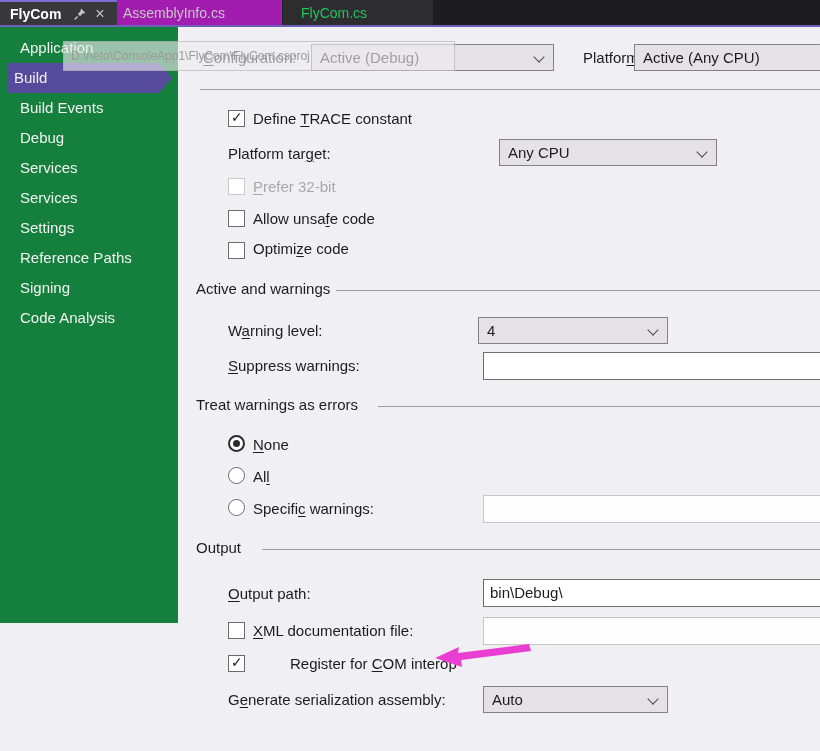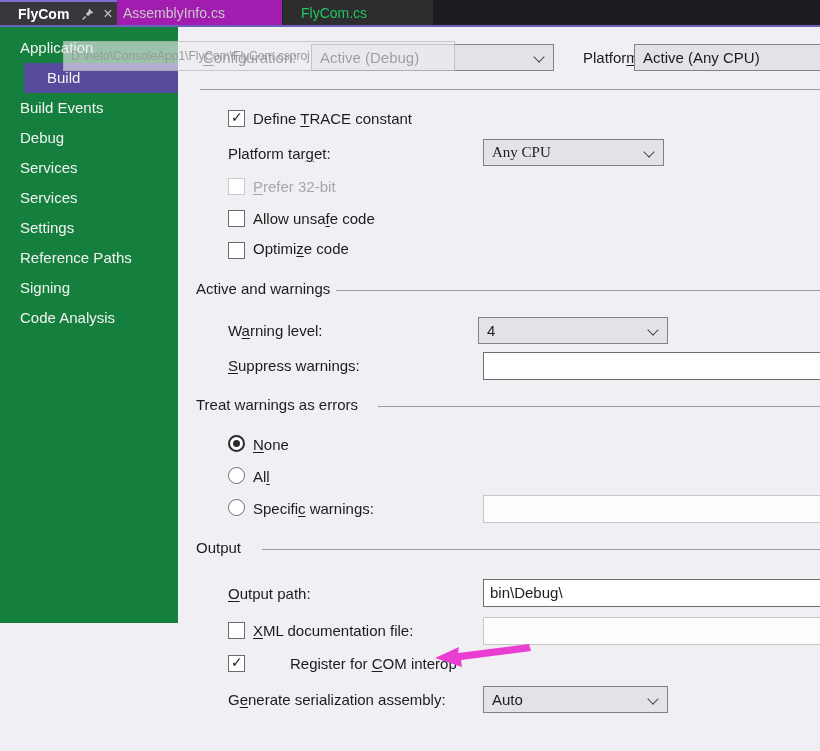--- a/index.html
+++ b/index.html
@@ -4,31 +4,31 @@
 <style>
   html,body{margin:0;padding:0;background:#444;}
   #app{position:relative;width:820px;height:751px;overflow:hidden;
        font-family:"Liberation Sans","DejaVu Sans",sans-serif;
        background:#f0eff4;-webkit-font-smoothing:antialiased;}
   
   #tabstrip{position:absolute;left:0;top:0;width:820px;height:25px;background:#1d1d21;}
   .tab{position:absolute;top:0;height:25px;box-sizing:border-box;font-size:14px;
        display:flex;align-items:center;cursor:default;}
   .tab.active{left:0;width:117px;background:#37373c;border-top:2px solid #7b6fd6;
-       color:#ffffff;font-weight:bold;padding-left:18px;}
+       color:#ffffff;font-weight:bold;padding-left:10px;}
   .tab.t2{left:117px;width:166px;background:#a21caf;color:#c8c8c8;padding-left:6px;border-right:1px solid #222226;}
   .tab.t3{left:283px;width:150px;background:#2d2d30;color:#22c55e;padding-left:18px;}
   .tab .pin{margin-left:12px;display:inline-flex;}
   .tab .close{margin-left:8px;color:#c5c5c5;font-weight:normal;font-size:16px;line-height:14px;}
   #tabline{position:absolute;left:0;top:25px;width:820px;height:2px;background:#6c60bd;}
   
   #sidebar{position:absolute;left:0;top:27px;width:178px;height:596px;background:#15803d;}
   .side-item{height:30px;line-height:30px;padding-left:20px;font-size:15px;color:#f2f2f2;
        white-space:nowrap;cursor:default;}
-  .side-item.sel{position:relative;margin-left:24px;padding-left:23px;width:145px;background:#554a9b;}
+  .side-item.sel{position:relative;margin-left:7px;padding-left:7px;width:145px;background:#554a9b;}
   .side-item.sel::after{content:"";position:absolute;right:-13px;top:0;width:0;height:0;
        border-top:15px solid transparent;border-bottom:15px solid transparent;border-left:13px solid #554a9b;}
   #side-list{padding-top:6px;}
   
   #panel{position:absolute;left:178px;top:27px;width:642px;height:724px;background:#f0eff4;overflow:hidden;border-radius:18px;}
   .lbl{position:absolute;font-size:15px;line-height:18px;color:#1c1c1c;white-space:nowrap;}
   .lbl.dim{color:#a8a8a8;}
   .hdr{position:absolute;font-size:15px;line-height:18px;color:#1c1c1c;white-space:nowrap;}
   .gline{position:absolute;height:1px;background:#9d9d9d;right:0;}
   .combo{position:absolute;box-sizing:border-box;height:27px;background:#e4e2e6;border:1px solid #828282;
@@ -104,21 +104,21 @@
     <div class="lbl" style="left:405px;top:22px;">Platfor<u>m</u>:</div>
     <div class="combo" style="left:456px;top:17px;width:200px;">
       <span>Active (Any CPU)</span>
     </div>
     <div class="gline" style="left:22px;top:62px;"></div>
 
     <div class="cb checked" style="left:50px;top:83px;"></div>
     <div class="lbl" style="left:75px;top:83px;">Define <u>T</u>RACE constant</div>
 
     <div class="lbl" style="left:50px;top:118px;">Platform tar<u>g</u>et:</div>
-    <div class="combo" style="left:305px;top:112px;width:181px;font-family:Liberation Serif, serif;">
+    <div class="combo" style="left:321px;top:112px;width:218px;">
       <span>Any CPU</span>
       <span class="chev"></span>
     </div>
 
     <div class="cb disabled" style="left:50px;top:151px;"></div>
     <div class="lbl dim" style="left:75px;top:151px;"><u>P</u>refer 32-bit</div>
 
     <div class="cb" style="left:50px;top:183px;"></div>
     <div class="lbl" style="left:75px;top:183px;">Allow unsa<u>f</u>e code</div>
 

